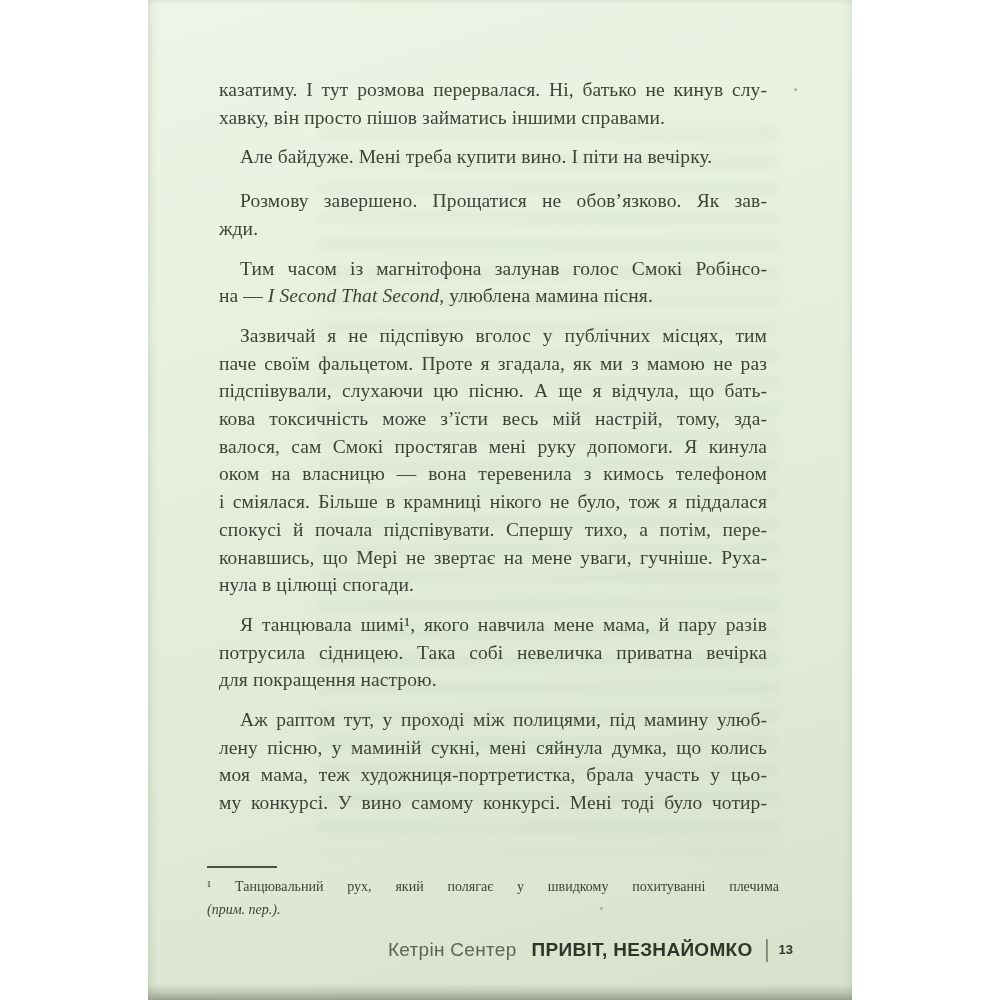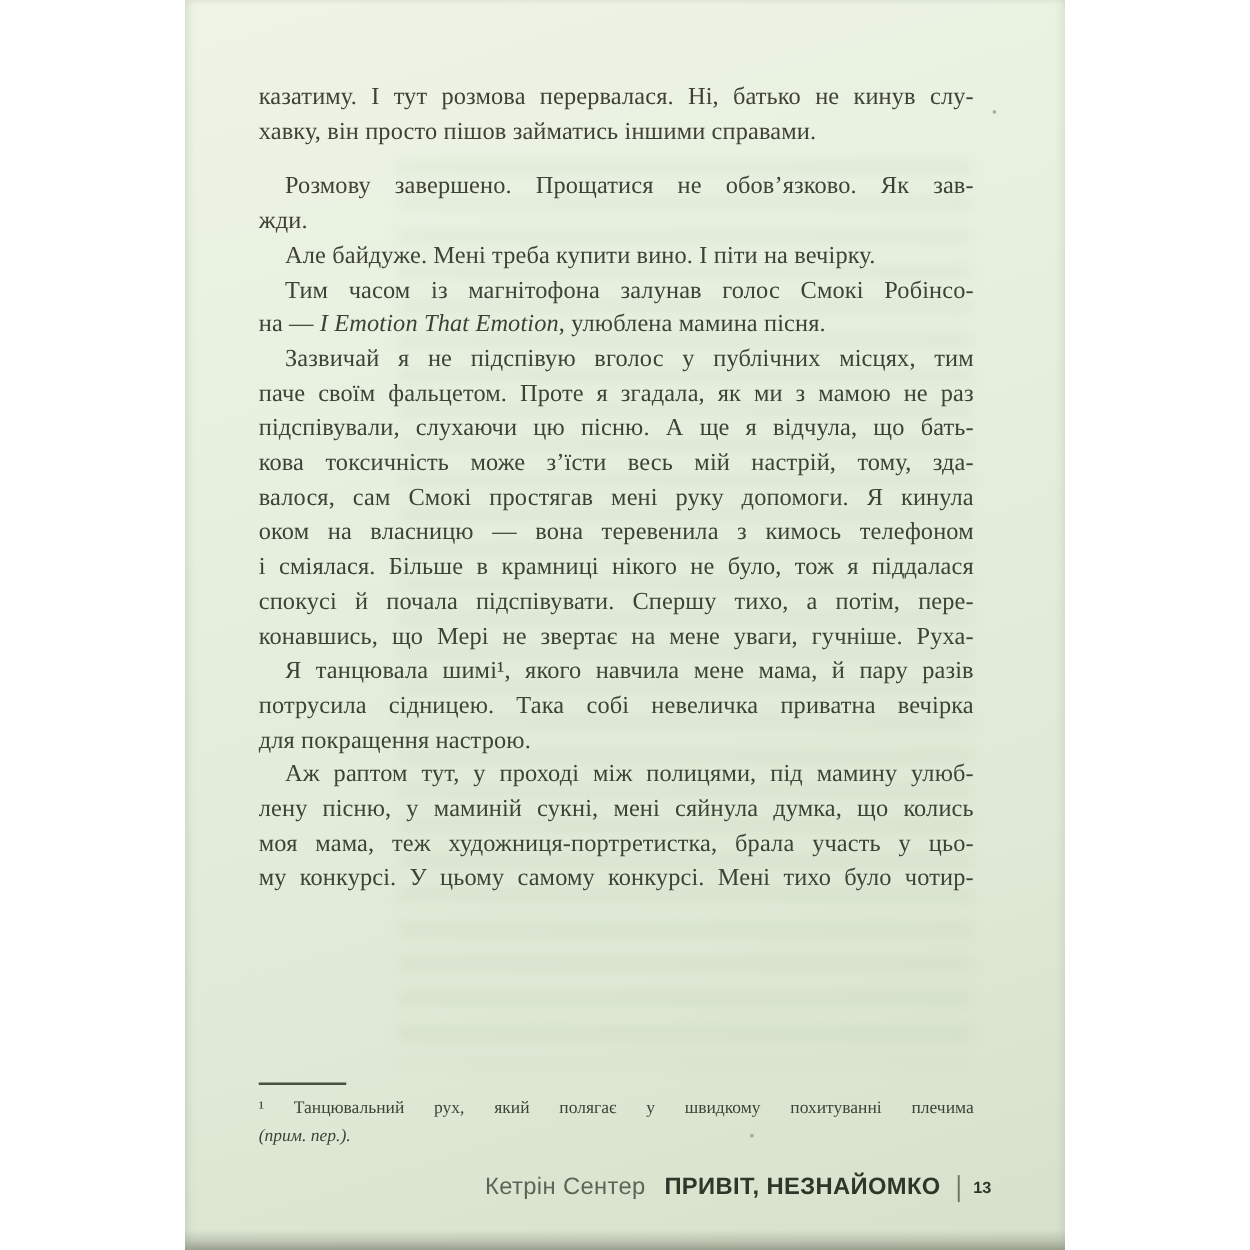--- a/index.html
+++ b/index.html
@@ -39,21 +39,21 @@
   }
   .textblock {
     position: absolute;
     left: 59px; top: 64px;
     width: 572px;
     font-size: 19.5px;
     line-height: 27.7px;
     color: #3d4236;
     letter-spacing: 0.1px;
   }
-  .para { margin: 0; }
+  .para { margin: 12px; }
   .para.gap { margin-top: 16px; }
   .line {
     text-align: justify;
     text-align-last: justify;
     min-height: 27.7px;
   }
   .line.last { text-align-last: left; }
   .line.ind { text-indent: 21px; }
   .it { font-style: italic; }
 
@@ -130,52 +130,53 @@
 
 <div class="photo">
   <div class="page">
     <div class="ghost"></div>
 
     <div class="textblock">
         <div class="para">
           <div class="line">казатиму. І тут розмова перервалася. Ні, батько не кинув слу-</div>
           <div class="line last">хавку, він просто пішов займатись іншими справами.</div>
         </div>
+        <div class="para">
+          <div class="line last ind">Але байдуже. Мені треба купити вино. І піти на вечірку.</div>
+        </div>
         <div class="para gap">
           <div class="line ind">Розмову завершено. Прощатися не обов’язково. Як зав-</div>
           <div class="line last">жди.</div>
         </div>
         <div class="para">
-          <div class="line last ind">Але байдуже. Мені треба купити вино. І піти на вечірку.</div>
-        </div>
-        <div class="para">
           <div class="line ind">Тим часом із магнітофона залунав голос Смокі Робінсо-</div>
-          <div class="line last">на — <span class="it">I Emotion That Emotion</span>, улюблена мамина пісня.</div>
+          <div class="line last">на — <span class="it">I Second That Second</span>, улюблена мамина пісня.</div>
         </div>
         <div class="para">
           <div class="line ind">Зазвичай я не підспівую вголос у публічних місцях, тим</div>
           <div class="line">паче своїм фальцетом. Проте я згадала, як ми з мамою не раз</div>
           <div class="line">підспівували, слухаючи цю пісню. А ще я відчула, що бать-</div>
           <div class="line">кова токсичність може з’їсти весь мій настрій, тому, зда-</div>
           <div class="line">валося, сам Смокі простягав мені руку допомоги. Я кинула</div>
           <div class="line">оком на власницю — вона теревенила з кимось телефоном</div>
           <div class="line">і сміялася. Більше в крамниці нікого не було, тож я піддалася</div>
           <div class="line">спокусі й почала підспівувати. Спершу тихо, а потім, пере-</div>
           <div class="line">конавшись, що Мері не звертає на мене уваги, гучніше. Руха-</div>
+          <div class="line last">нула в цілющі спогади.</div>
         </div>
         <div class="para">
           <div class="line ind">Я танцювала шимі¹, якого навчила мене мама, й пару разів</div>
           <div class="line">потрусила сідницею. Така собі невеличка приватна вечірка</div>
           <div class="line last">для покращення настрою.</div>
         </div>
         <div class="para">
           <div class="line ind">Аж раптом тут, у проході між полицями, під мамину улюб-</div>
           <div class="line">лену пісню, у маминій сукні, мені сяйнула думка, що колись</div>
           <div class="line">моя мама, теж художниця-портретистка, брала участь у цьо-</div>
-          <div class="line">му конкурсі. У цьому самому конкурсі. Мені тихо було чотир-</div>
+          <div class="line">му конкурсі. У вино самому конкурсі. Мені тоді було чотир-</div>
         </div>
       </div>
 
     <div class="footnote">
       <div class="fn-rule"></div>
       <div>
           <div class="fn-line">¹ Танцювальний рух, який полягає у швидкому похитуванні плечима</div>
           <div class="fn-line last"><span class="it">(прим. пер.).</span></div>
         </div>
     </div>

